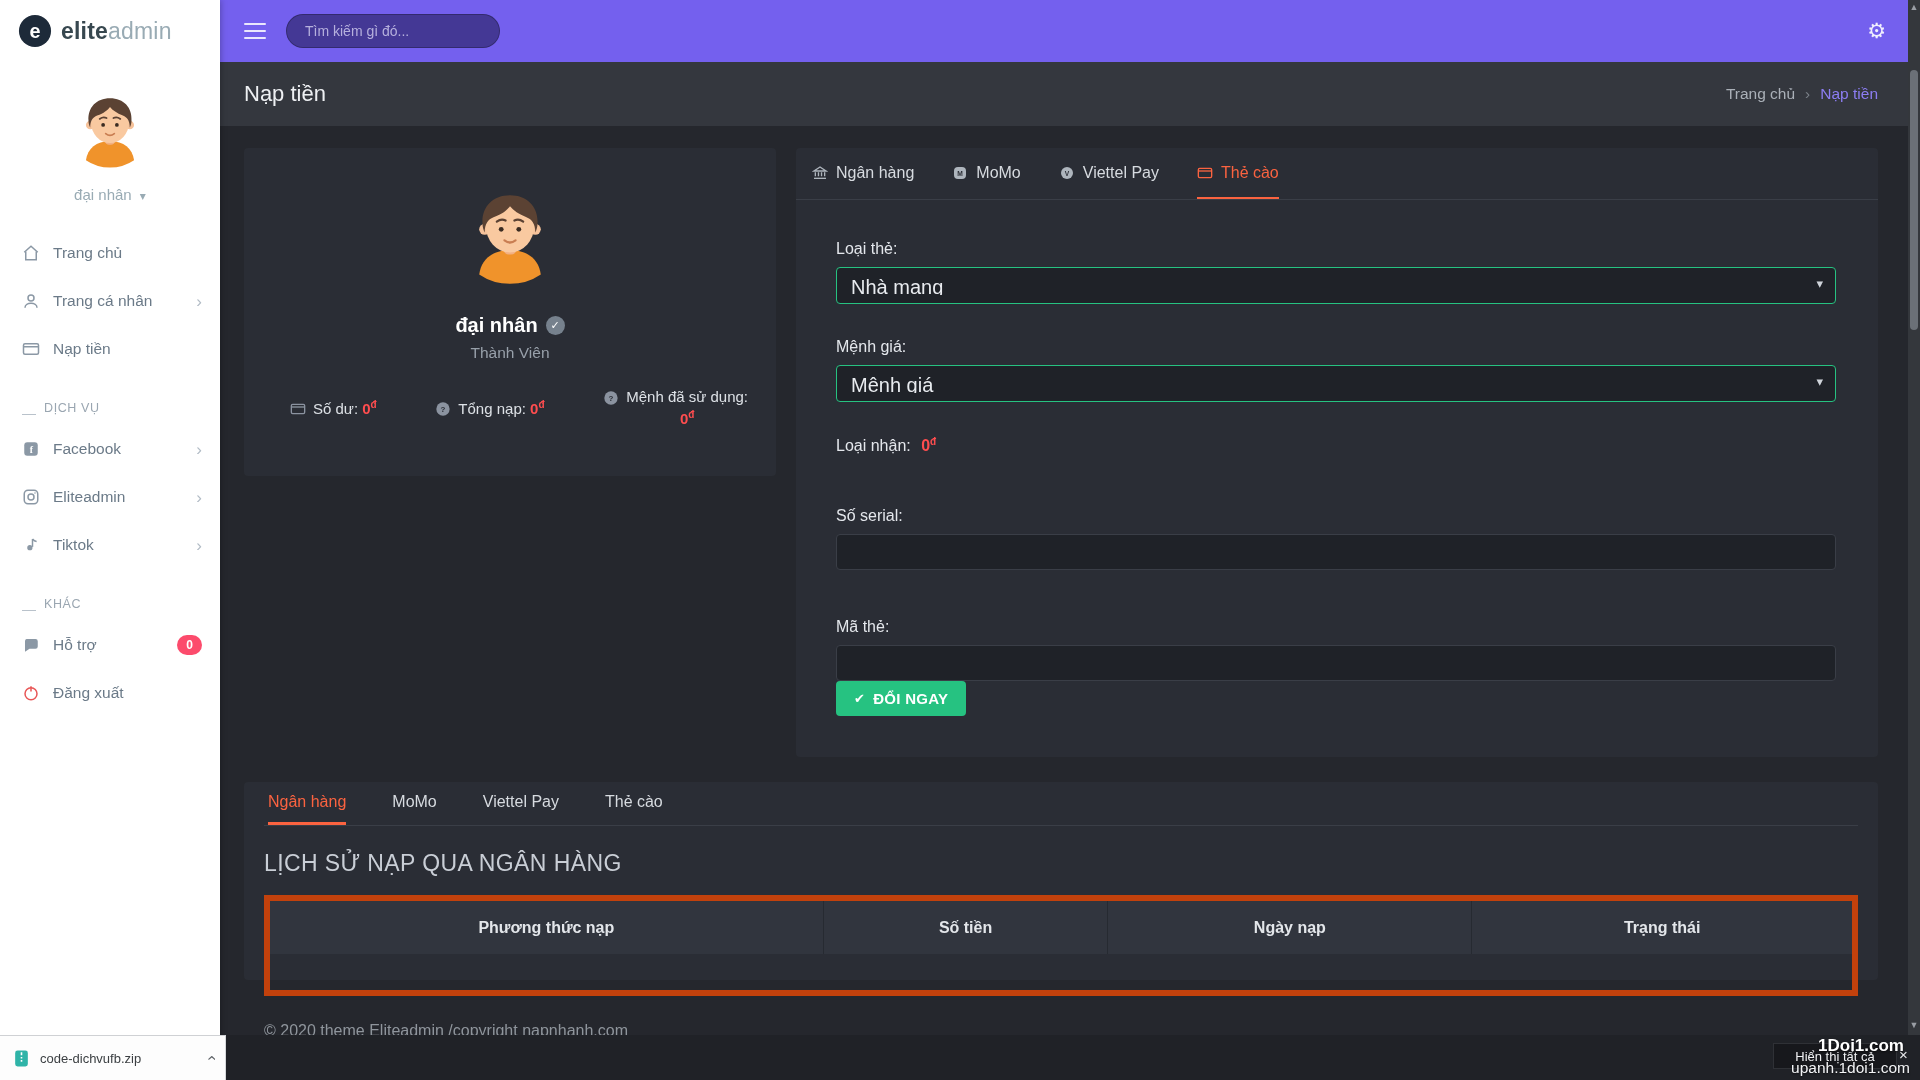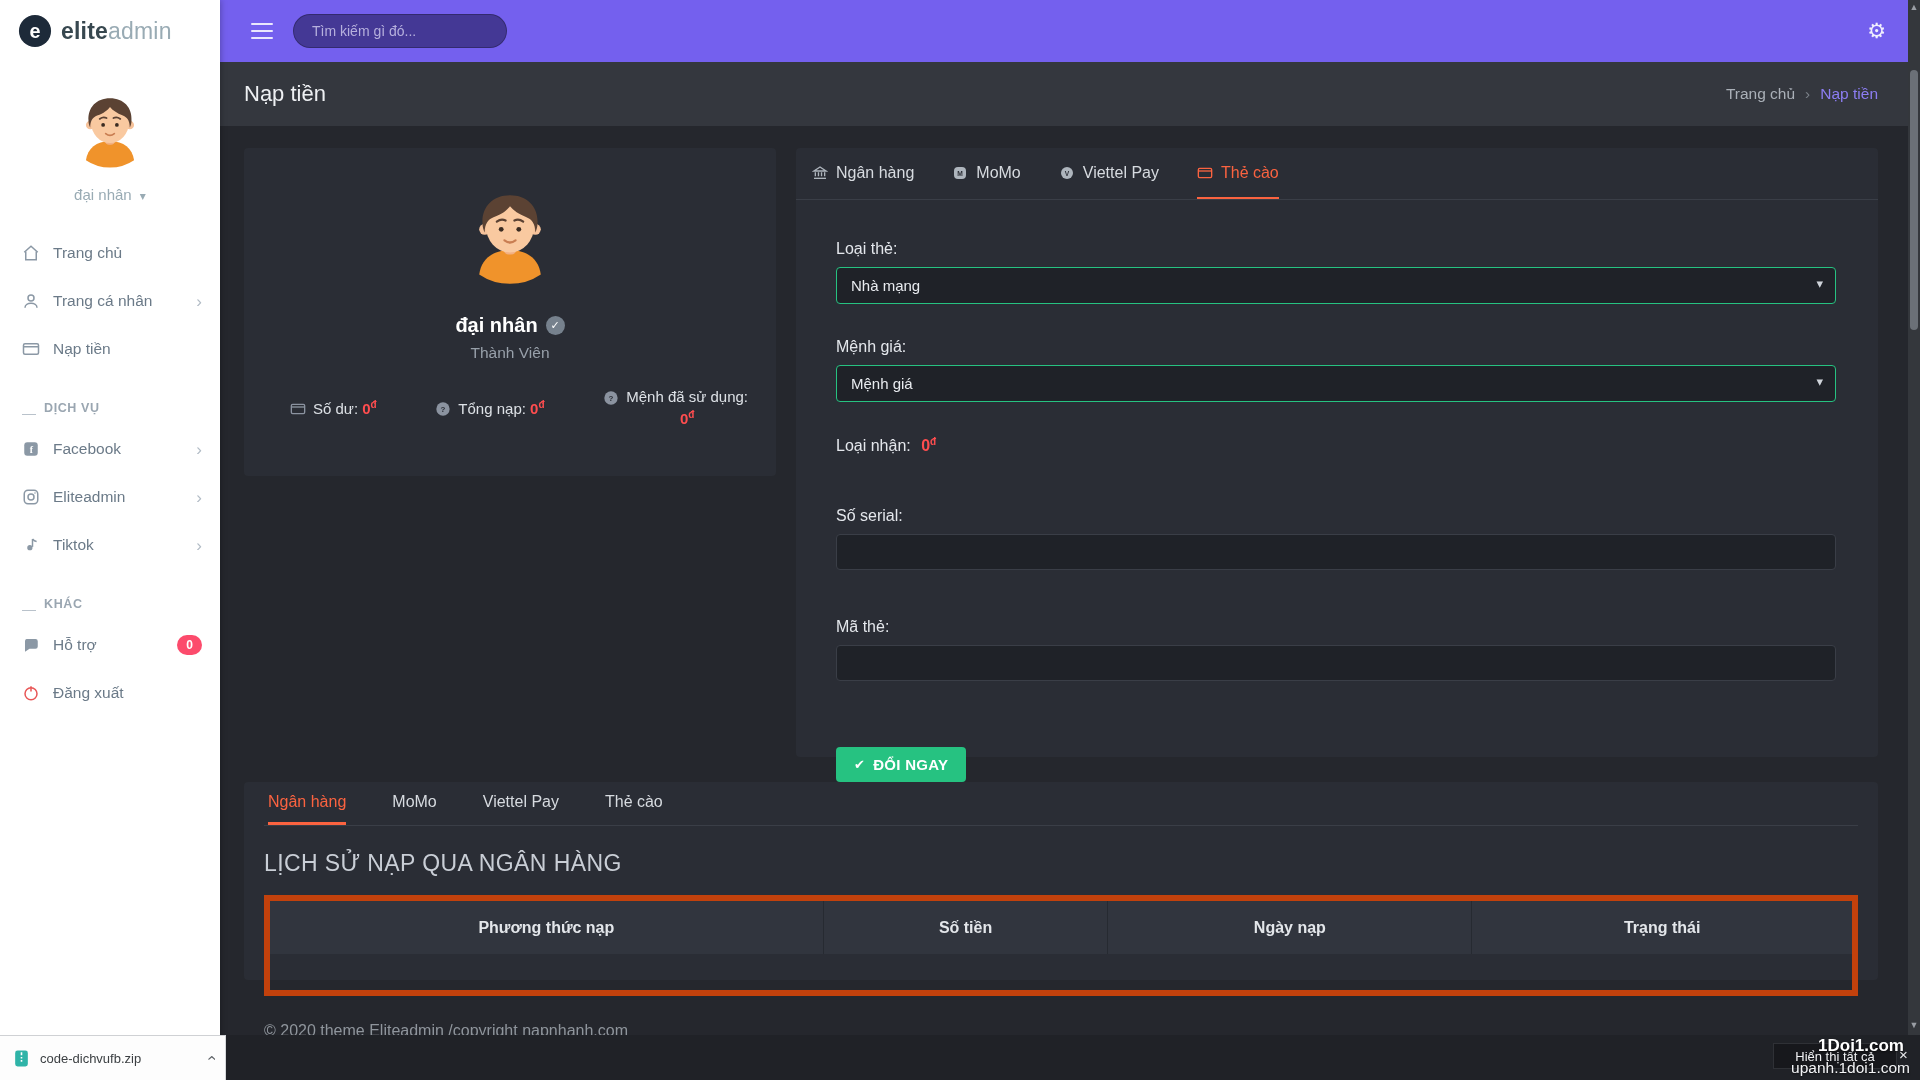--- a/index.html
+++ b/index.html
@@ -44,30 +44,30 @@
   .nav-icon { width:18px; height:18px; flex:0 0 18px; color:#8b98a5; display:inline-flex; }
   .nav-icon svg { width:100%; height:100%; }
   .nav-chevron { margin-left:auto; color:#b2bcc6; font-size:17px; line-height:1; }
   .nav-badge {
     margin-left:auto; background:var(--badge-red,#fc4b6c); color:#fff;
     border-radius:11px; font-size:12px; padding:3px 9px; font-weight:700;
   }
   .nav-section {
     display:flex; align-items:flex-end; gap:8px;
     margin:28px 0 10px 0; padding-left:22px;
-    font-size:12.5px; color:#9aa6b1; letter-spacing:.6px;font-weight:bold;
+    font-size:12.5px; color:#9aa6b1; letter-spacing:.6px;
   }
   .nav-section .dash { width:14px; height:0; border-top:1px solid #b9c2cb; display:inline-block; }
   .logout-icon { color:#e85656; }
 
   
   .topbar {
     position:absolute; left:220px; top:0; width:1700px; height:62px;
     background:var(--accent-purple,#7460ee); z-index:5;
-    display:flex; align-items:center;padding-left:7px;
+    display:flex; align-items:center;
   }
   .hamburger { margin-left:24px; width:22px; cursor:pointer; display:flex; flex-direction:column; gap:5px; }
   .hamburger i { display:block; height:2px; background:rgba(255,255,255,.85); border-radius:1px; }
   .search-input {
     margin-left:20px; width:214px; height:34px; border-radius:17px;
     background:rgba(10,8,40,.45); border:1px solid rgba(0,0,0,.25);
     color:#e7e4fb; font-size:14px; padding:0 18px; outline:none;
     font-family:inherit;
   }
   .search-input::placeholder { color:#b6b0dd; }
@@ -127,36 +127,36 @@
   .tab.active { color:var(--accent-orange,#fb6340); border-bottom-color:var(--accent-orange,#fb6340); }
   .tab.active .tab-icon { color:var(--accent-orange,#fb6340); }
 
   
   .topup-form { padding:40px 42px 0 40px; }
   .form-label { display:block; color:#e4e7ec; font-size:16px; margin-bottom:9px; }
   .select-wrap { position:relative; margin-bottom:34px; }
   .form-select {
     width:100%; height:37px; background:#1f2228; color:#e8ebef;
     border:1px solid var(--accent-green,#26c281); border-radius:4px;
-    font-size:15px; padding:8px 14px; appearance:none; -webkit-appearance:none;
+    font-size:20px; padding:8px 14px; appearance:none; -webkit-appearance:none;
     outline:none; font-family:inherit; cursor:pointer;
   }
   .select-caret {
     position:absolute; right:13px; top:9px; color:#cfd4da; font-size:13px; pointer-events:none;
   }
   .receive-line { font-size:16px; color:#e4e7ec; margin-bottom:52px; }
   .receive-val { color:var(--value-red,#ff4d4f); font-weight:700; margin-left:6px; }
   .receive-val sup { font-size:10px; }
   .form-input {
     width:100%; height:36px; background:#1f2228; color:#e8ebef;
     border:1px solid #3a3e47; border-radius:4px; font-size:15.5px; padding:0 14px;
     outline:none; font-family:inherit;
   }
   .group-serial { margin-bottom:48px; }
-  .group-code { margin-bottom:66px; }
+  .group-code { }
   .submit-btn {
     display:inline-flex; align-items:center; gap:8px;
     background:var(--accent-green,#26c281); color:#fff;
     border:none; border-radius:4px; padding:9px 18px;
     font-size:15px; font-weight:700; cursor:pointer; font-family:inherit;
     letter-spacing:.3px;
   }
   .submit-btn .check { font-size:13px; }
 
   

